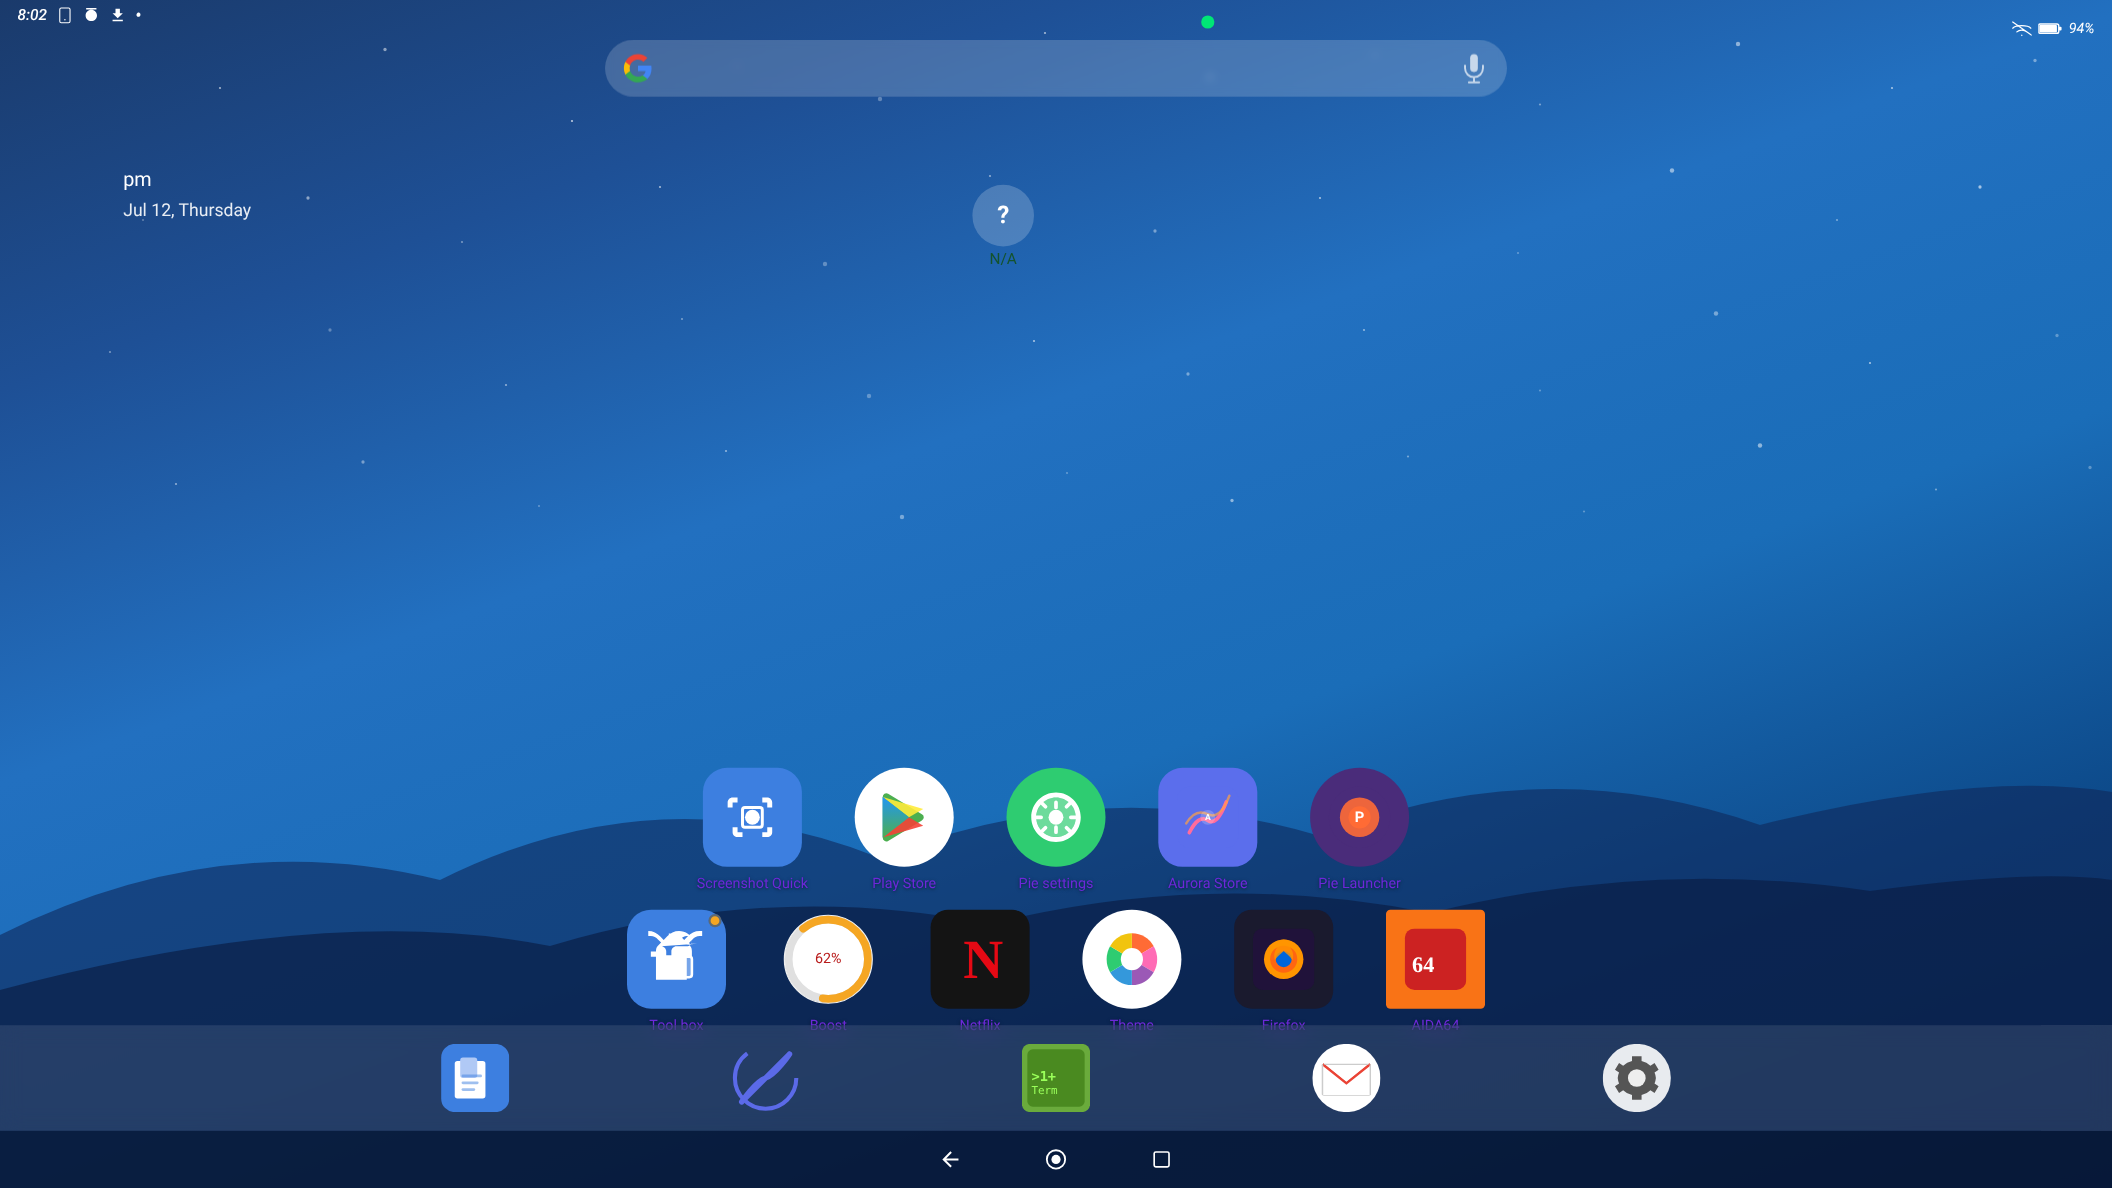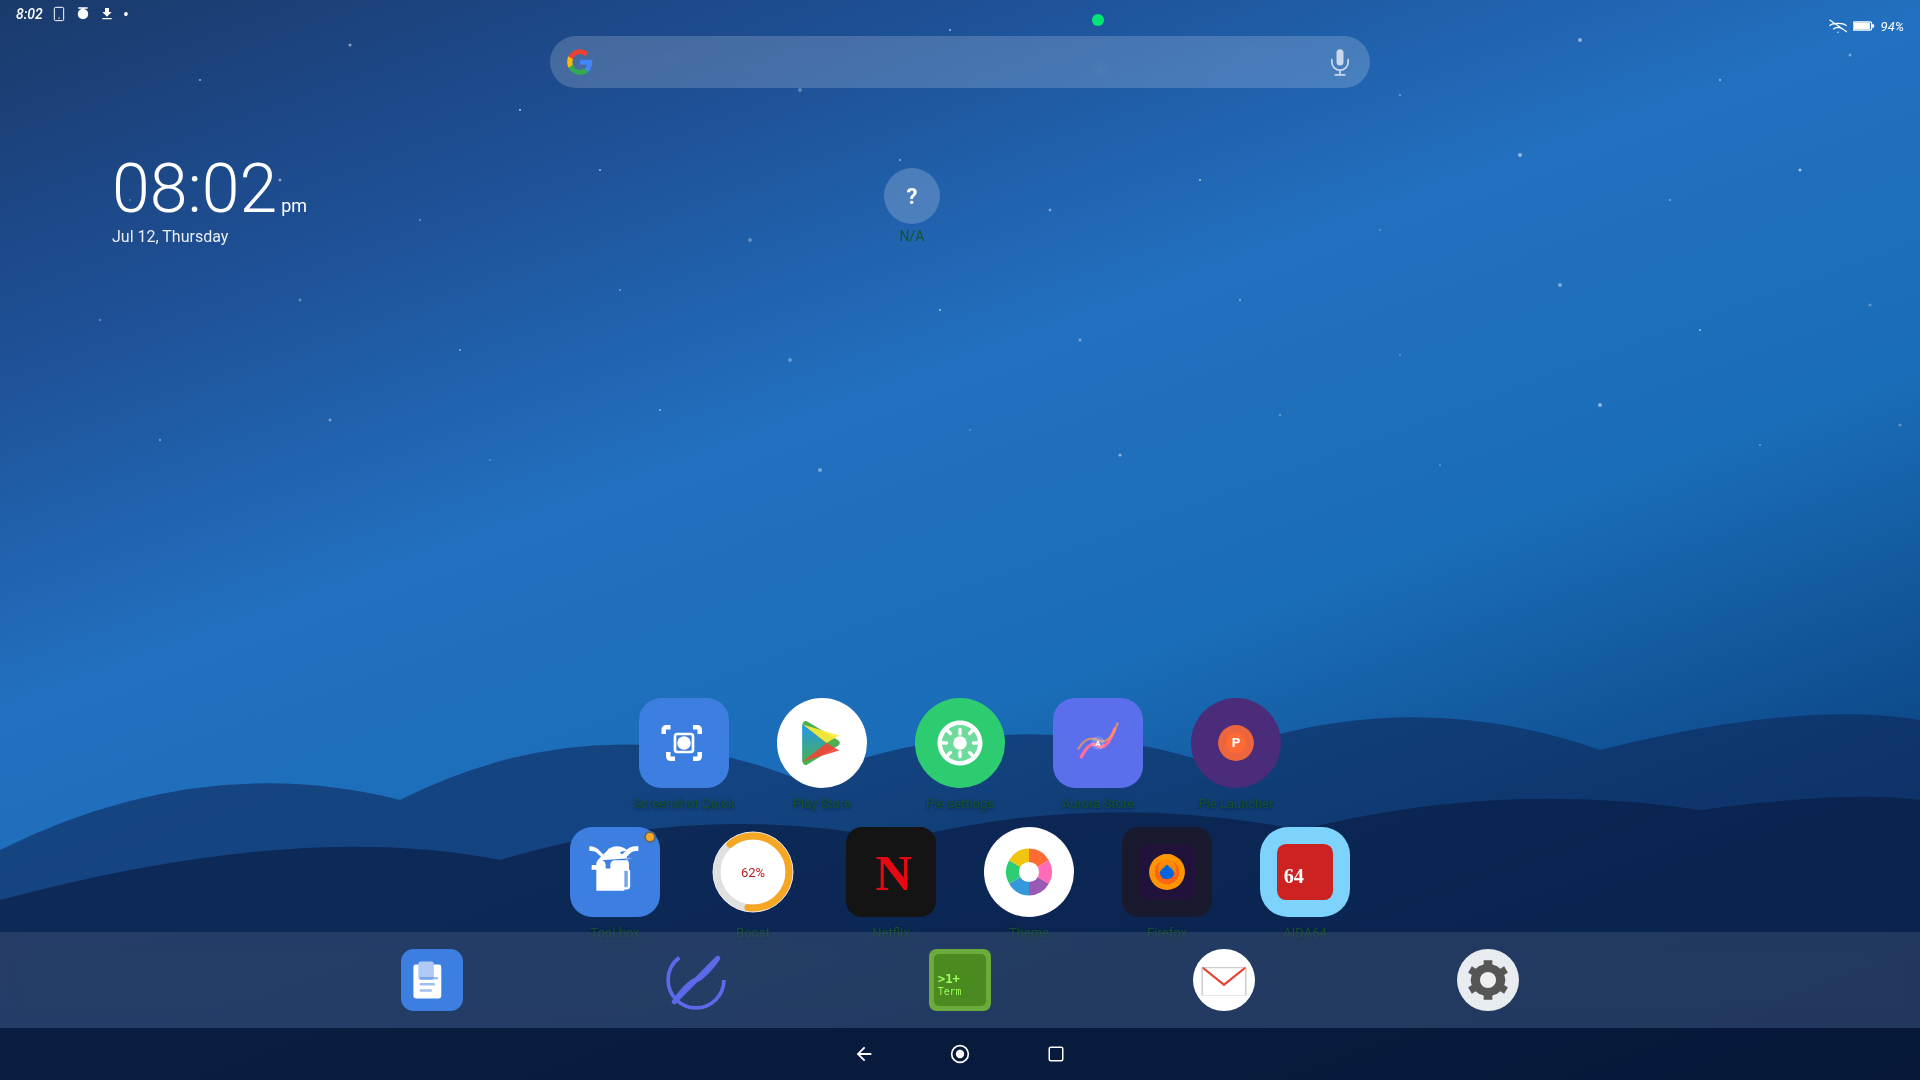--- a/index.html
+++ b/index.html
@@ -151,21 +151,21 @@
       width: 90px;
       height: 90px;
       border-radius: 22px;
       display: flex;
       align-items: center;
       justify-content: center;
       position: relative;
       margin-bottom: 8px;
     }
     .app-label {
-      color: #14532d;
+      color: #6d28d9;
       font-size: 13px;
       text-align: center;
       text-shadow: 0 1px 3px rgba(0,0,0,0.5);
       white-space: nowrap;
     }
 
     
     .icon-screenshot {
       background: #3d7fe0;
       border-radius: 22px;
@@ -200,22 +200,22 @@
     }
     .icon-theme {
       background: white;
       border-radius: 50%;
     }
     .icon-firefox {
       background: #1a1a2e;
       border-radius: 16px;
     }
     .icon-aida64 {
-      background: #7dd3fc;
-      border-radius: 28px;
+      background: #f97316;
+      border-radius: 4px;
     }
 
     
     .notif-dot {
       position: absolute;
       top: 4px;
       right: 4px;
       width: 12px;
       height: 12px;
       background: #f5a623;
@@ -368,21 +368,20 @@
 
     <svg class="mic-icon" viewBox="0 0 24 24" fill="none">
       <path d="M12 1a3 3 0 0 0-3 3v8a3 3 0 0 0 6 0V4a3 3 0 0 0-3-3z" fill="white" opacity="0.7"></path>
       <path d="M19 10v2a7 7 0 0 1-14 0v-2M12 19v4M8 23h8" stroke="white" stroke-width="1.5" stroke-linecap="round" opacity="0.7"></path>
     </svg>
   </div>
 </div>
 
 <div class="clock-widget">
   <div class="clock-time">
-    <span>08:02</span>
     <span class="clock-ampm">pm</span>
   </div>
   <div class="clock-date">Jul 12, Thursday</div>
 </div>
 
 <div class="weather-widget">
   <div class="weather-icon-circle">
     <span style="color:white;font-size:22px;font-weight:bold;">?</span>
   </div>
   <div class="weather-na" style="color:#14532d;">N/A</div>

